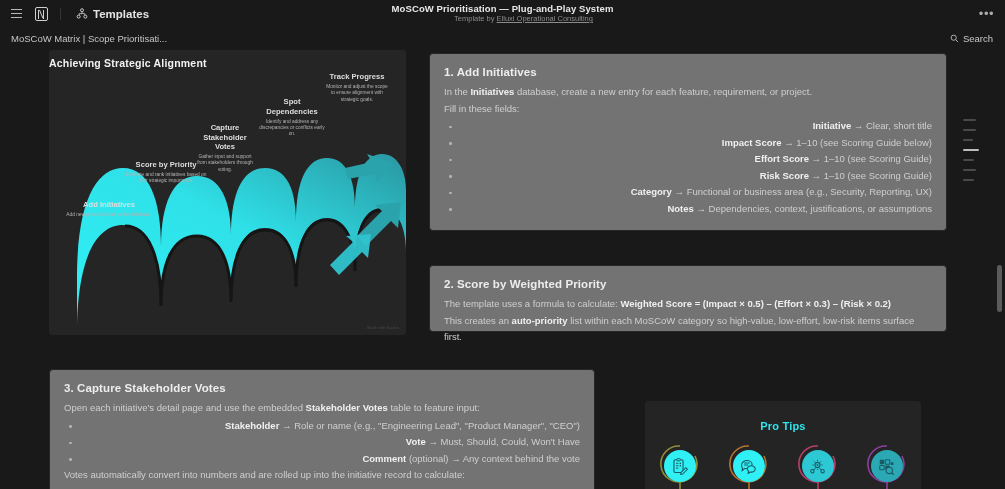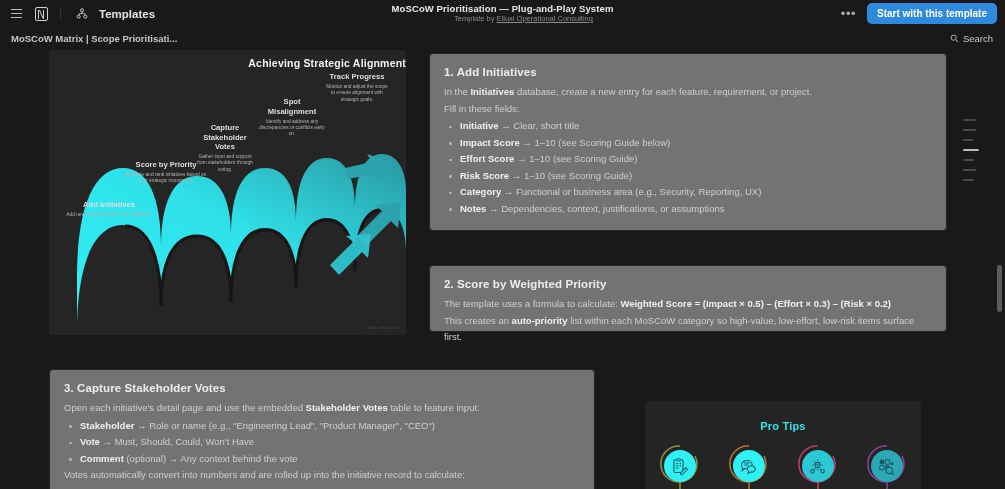--- a/index.html
+++ b/index.html
@@ -34,21 +34,21 @@
   }
   .notion-logo::after {
     content: ""; position: absolute; left: 7.3px; top: 2px; width: 1.3px; height: 9px; background: #d0d0d0;
   }
   .notion-logo span {
     position: absolute; left: 3.6px; top: 2px; width: 1.2px; height: 9px;
     background: #d0d0d0; transform: rotate(-22deg); transform-origin: top left;
   }
   .tb-divider { width: 1px; height: 12px; background: #343434; margin: 0 3px; }
   .templates-link {
-    display: flex; align-items: center; gap: 11px;
+    display: flex; align-items: center; gap: 5px;
     font-size: 11.5px; color: #e3e3e3; font-weight: 600;
     padding: 3px 5px; border-radius: 4px;
   }
   .tmpl-icon { width: 12px; height: 12px; color: #cfcfcf; display:block; }
 
   .tb-center {
     position: absolute; left: 0; right: 0; top: 0; height: 27px;
     display: flex; flex-direction: column; align-items: center; justify-content: center;
     pointer-events: none;
   }
@@ -65,61 +65,61 @@
     background: #2f8ade; color: #fff; font-size: 10px; font-weight: 600;
     border: none; border-radius: 5px; padding: 5px 10px; line-height: 11px;
     font-family: "Liberation Sans", sans-serif;
   }
 
   
   .crumbbar {
     position: absolute; top: 27px; left: 0; width: 1005px; height: 22px;
     background: #191919; display: flex; align-items: center;
   }
-  .crumb { font-size: 9.5px; color: #c6c6c6; padding-left: 11px; font-weight: bold; }
+  .crumb { font-size: 9.5px; color: #c6c6c6; padding-left: 11px; }
   .search-wrap {
     position: absolute; right: 12px; top: 0; height: 22px;
     display: flex; align-items: center; gap: 4px;
     font-size: 9.5px; color: #c9c9c9;
   }
   .mag { width: 9px; height: 9px; display: block; }
 
   
   .page {
     position: absolute; top: 49px; left: 0; width: 1005px; height: 440px;
     background: #191919; overflow: hidden;
   }
 
   
   .illus {
     position: absolute; left: 49px; top: 1px; width: 357px; height: 285px;
     background: #252525; border-radius: 3px; overflow: hidden;
   }
   .illus-title {
-    position: absolute; top: 7px; left: 0; width: 100%; text-align: right;
+    position: absolute; top: 7px; left: 0; width: 100%; text-align: left;
     font-size: 10.5px; font-weight: 700; color: #f2f2f2; letter-spacing: .2px;
   }
   .step { position: absolute; text-align: center; }
   .step .h { font-size: 7.6px; font-weight: 700; color: #dedede; line-height: 9.5px; }
   .step .p { font-size: 4.8px; color: #b4b4b4; line-height: 6.4px; margin-top: 2.5px; }
   .napkin {
     position: absolute; right: 7px; bottom: 5px; font-size: 3.6px; color: #4a4a4a; letter-spacing: .2px;
   }
 
   
   .card {
     position: absolute; background: #737373; border-radius: 4px;
     border: 1px solid #262626;
   }
   .card h3 {
     font-size: 11.5px; font-weight: 700; color: #ededed; margin-bottom: 6px; letter-spacing: .1px;
   }
   .card p { font-size: 9.5px; color: #cfcfcf; line-height: 16.5px; }
   .card p b, .card li b { color: #f0f0f0; font-weight: 700; }
-  .card ul { list-style: none; margin: 1px 0 0 0; }
+  .card ul { list-style: none; margin: 1px 0 0 0; text-align: right; }
   .card li {
     font-size: 9.5px; color: #cfcfcf; line-height: 16.5px;
     padding-left: 16px; position: relative;
   }
   .card li::before {
     content: ""; position: absolute; left: 5px; top: 7.5px;
     width: 2.6px; height: 2.6px; border-radius: 50%; background: #b2b2b2;
   }
 
   #card1 { left: 429px; top: 4px; width: 518px; height: 178px; padding: 12px 14px; }
@@ -193,21 +193,20 @@
 
     <div class="tb-center">
       <div class="tb-title">MoSCoW Prioritisation — Plug-and-Play System</div>
       <div class="tb-sub">
         <span>Template by </span><a href="#">Elluxi Operational Consulting</a>
       </div>
     </div>
 
     <div class="tb-right">
       <div class="dots">•••</div>
-      <button class="start-btn">Start with this template</button>
     </div>
   </div>
 
   <div class="crumbbar">
     <div class="crumb">MoSCoW Matrix | Scope Prioritisati...</div>
     <div class="search-wrap">
       <svg class="mag" viewBox="0 0 16 16">
         <circle cx="6.6" cy="6.6" r="4.6" fill="none" stroke="#c9c9c9" stroke-width="1.5"></circle>
         <path d="M10.2 10.2L14.4 14.4" stroke="#c9c9c9" stroke-width="1.5" fill="none"></path>
       </svg>
@@ -257,21 +256,21 @@
       </div>
       <div class="step" style="left:72px; top:110px; width:90px;">
         <div class="h">Score by Priority</div>
         <div class="p">Evaluate and rank initiatives based on their strategic importance.</div>
       </div>
       <div class="step" style="left:145px; top:73px; width:62px;">
         <div class="h">Capture Stakeholder Votes</div>
         <div class="p">Gather input and support from stakeholders through voting.</div>
       </div>
       <div class="step" style="left:210px; top:47px; width:66px;">
-        <div class="h">Spot Misalignment</div>
+        <div class="h">Spot Dependencies</div>
         <div class="p">Identify and address any discrepancies or conflicts early on.</div>
       </div>
       <div class="step" style="left:276px; top:22px; width:64px;">
         <div class="h">Track Progress</div>
         <div class="p">Monitor and adjust the scope to ensure alignment with strategic goals.</div>
       </div>
 
       <div class="napkin">Made with  Napkin</div>
     </div>
 

